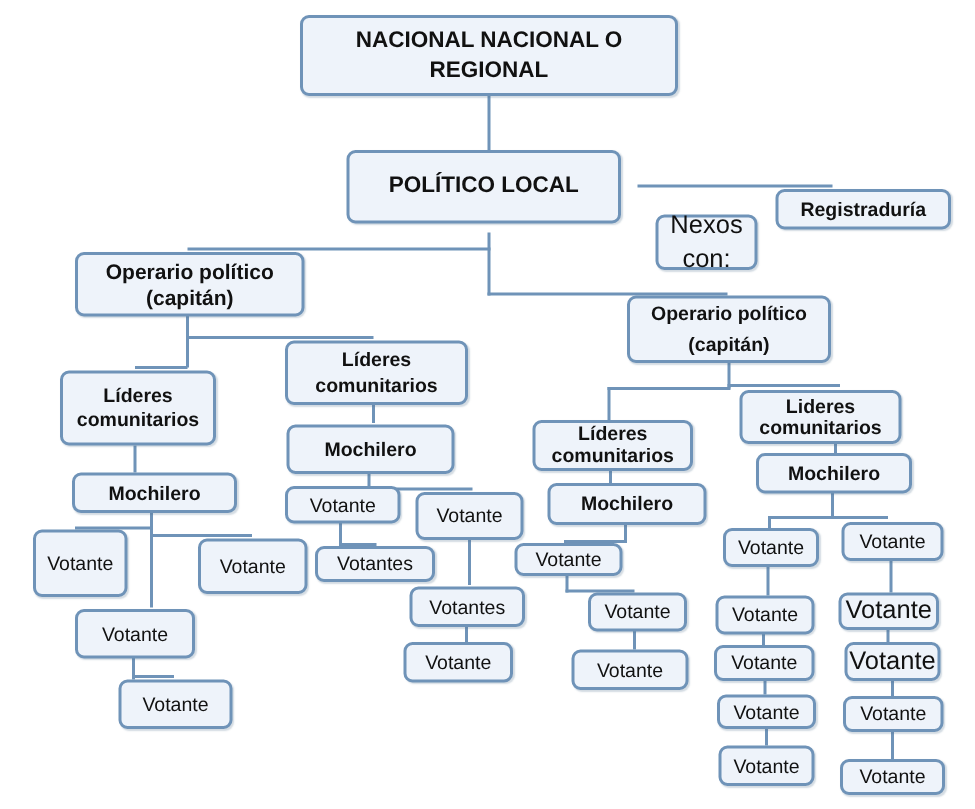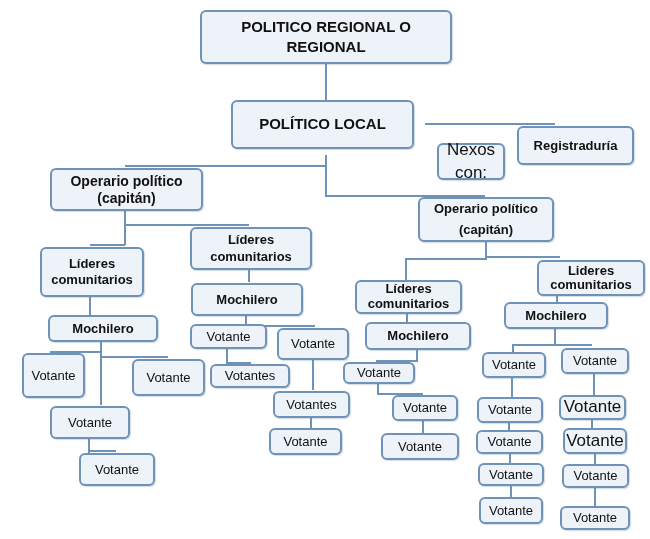--- a/index.html
+++ b/index.html
@@ -64,29 +64,29 @@
 <div class="l v" style="left:511px;top:377px;height:20px;"></div>
 <div class="l v" style="left:508px;top:422px;height:8px;"></div>
 <div class="l v" style="left:509px;top:453px;height:10px;"></div>
 <div class="l v" style="left:510px;top:485px;height:12px;"></div>
 <div class="l v" style="left:593px;top:373px;height:22px;"></div>
 <div class="l v" style="left:591px;top:419px;height:9px;"></div>
 <div class="l v" style="left:594px;top:453px;height:11px;"></div>
 <div class="l v" style="left:594px;top:488px;height:18px;"></div>
 
 <div class="node b f15" style="left:200px;top:10px;width:252px;height:54px;flex-direction:column;">
-  <span>POLITICO REGIONAL O REGIONAL</span>
+  <span>NACIONAL NACIONAL O REGIONAL</span>
 </div>
 <div class="node b f15" style="left:231px;top:100px;width:183px;height:49px;">
   <span>POLÍTICO LOCAL</span>
 </div>
 <div class="node f11" style="left:437px;top:143px;width:68px;height:37px;">
   <span>Nexos con:</span>
 </div>
-<div class="node b f13" style="left:517px;top:126px;width:117px;height:39px;">
+<div class="node b f13" style="left:517px;top:126px;width:117px;height:27px;">
   <span>Registraduría</span>
 </div>
 
 <div class="node b f14" style="left:50px;top:168px;width:153px;height:43px;flex-direction:column;line-height:1.2;">
   <span>Operario político</span>
   <span>(capitán)</span>
 </div>
 <div class="node b f13" style="left:40px;top:247px;width:104px;height:50px;line-height:1.25;padding:0 6px;">
   <span>Líderes comunitarios</span>
 </div>
@@ -141,21 +141,21 @@
 <div class="node f13" style="left:343px;top:362px;width:72px;height:22px;">
   <span>Votante</span>
 </div>
 <div class="node f13" style="left:392px;top:395px;width:66px;height:26px;">
   <span>Votante</span>
 </div>
 <div class="node f13" style="left:381px;top:433px;width:78px;height:27px;">
   <span>Votante</span>
 </div>
 
-<div class="node b f13" style="left:537px;top:260px;width:108px;height:31px;line-height:1.1;padding:16px 4px;">
+<div class="node b f13" style="left:493px;top:260px;width:108px;height:31px;line-height:1.1;padding:16px 4px;">
   <span>Lideres comunitarios</span>
 </div>
 <div class="node b f13" style="left:504px;top:302px;width:104px;height:27px;">
   <span>Mochilero</span>
 </div>
 
 <div class="node f13" style="left:482px;top:352px;width:64px;height:26px;">
   <span>Votante</span>
 </div>
 <div class="node f13" style="left:477px;top:397px;width:66px;height:26px;">

